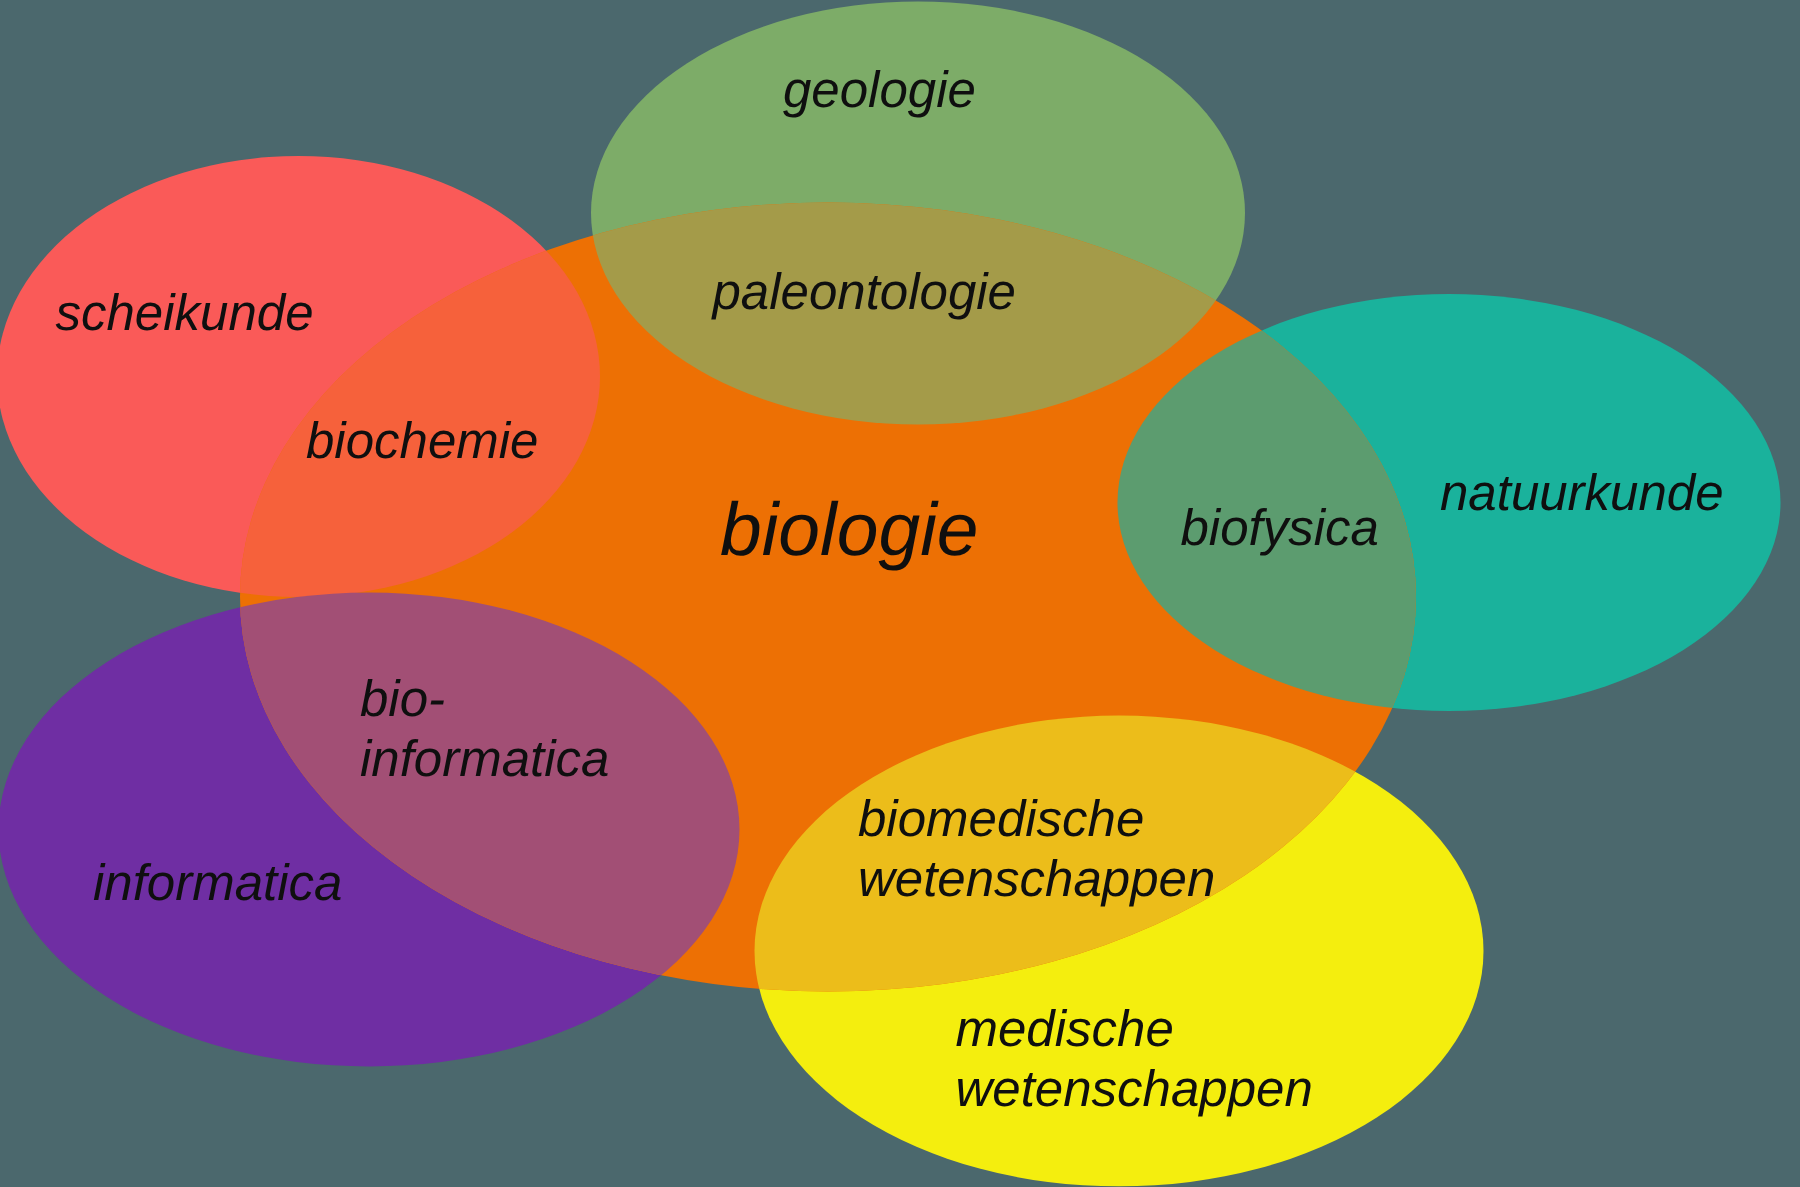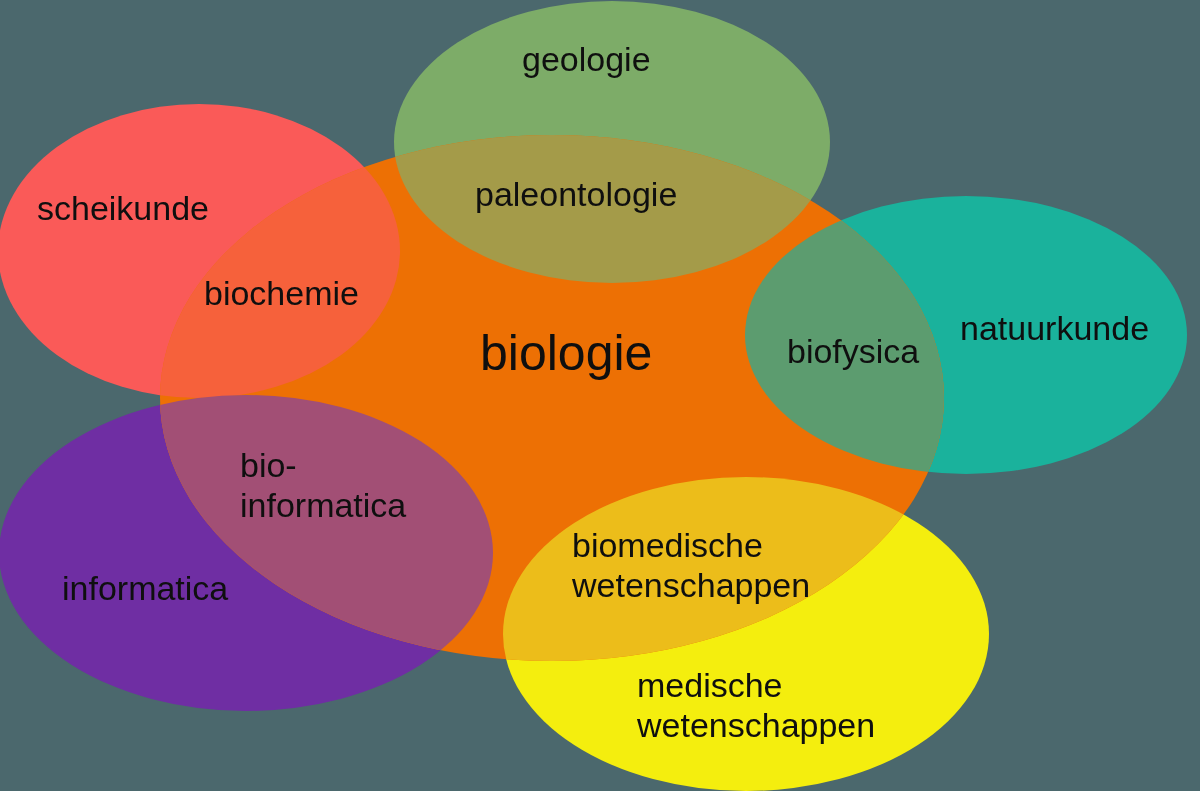--- a/index.html
+++ b/index.html
@@ -7,20 +7,21 @@
     padding: 0;
     width: 1200px;
     height: 791px;
     overflow: hidden;
     background: #4b686d;
   }
   .venn-stage {
     width: 1200px;
     height: 791px;
     position: relative;
+    font-style: italic;
   }
   svg {
     display: block;
     width: 1200px;
     height: 791px;
   }
   text {
     font-family: "Liberation Sans", sans-serif;
     fill: #0f0f0f;
     font-size: 34px;

